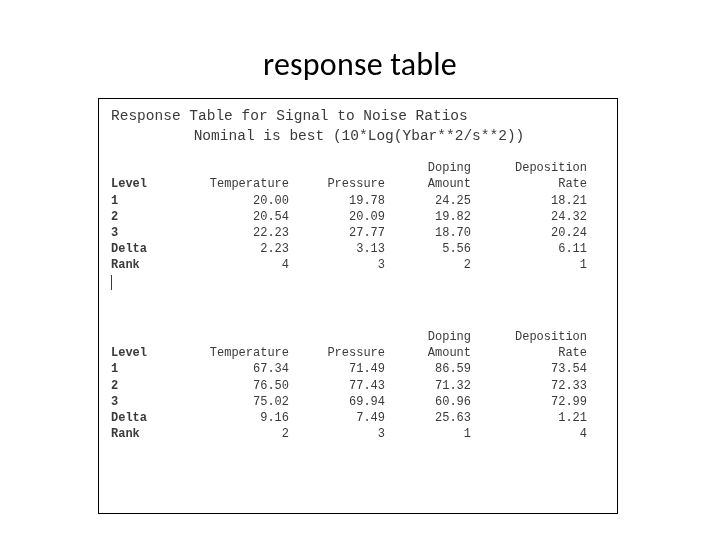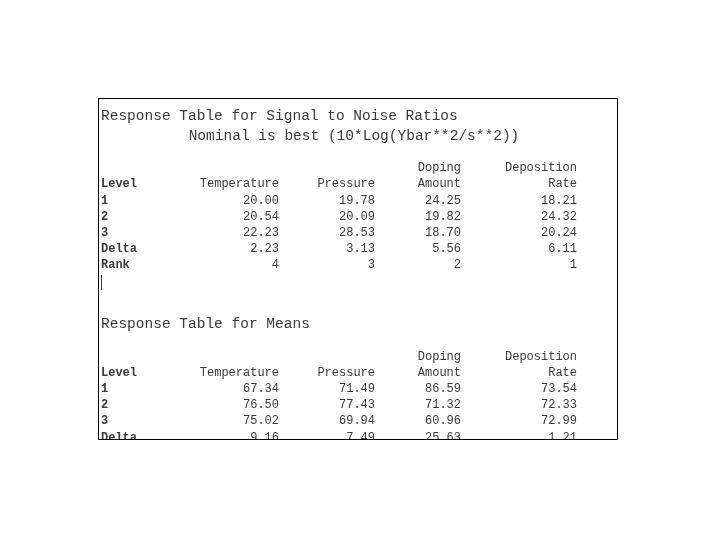--- a/index.html
+++ b/index.html
@@ -23,24 +23,24 @@
     text-align: center;
     padding-top: 10px;
     font-weight: 400;
     letter-spacing: 0.2px;
   }
   .panel {
     position: absolute;
     left: 98px;
     top: 98px;
     width: 520px;
-    height: 342px;
+    height: 416px;
     border: 1px solid #000;
     box-sizing: border-box;
-    padding: 8px 10px 6px 2px;
+    padding: 8px 10px 6px 12px;
     font-family: "Courier New", Courier, monospace;
     font-size: 14.5px;
     color: #3a3a3a;
     line-height: 1.35;
     overflow: hidden;
   }
   .tbl-title { white-space: pre; }
   .tbl-sub   { white-space: pre; margin-bottom: 14px; text-align: center; }
   table.resp {
     border-collapse: collapse;
@@ -71,20 +71,21 @@
   .gap { height: 22px; }
   .gap2 { height: 14px; }
 </style>
 </head>
 <body>
 
 <div class="slide">
 
   <div class="title">
     <br>
+    <span>response table</span>
   </div>
 
   <div class="panel">
 
     <div class="tbl-title">Response Table for Signal to Noise Ratios</div>
     <div class="tbl-sub">Nominal is best (10*Log(Ybar**2/s**2))</div>
 
     <table class="resp">
       <thead>
         <tr>
@@ -113,21 +114,21 @@
         <tr>
           <td class="lv">2</td>
           <td class="c-temp">20.54</td>
           <td class="c-pres">20.09</td>
           <td class="c-dope">19.82</td>
           <td class="c-depo">24.32</td>
         </tr>
         <tr>
           <td class="lv">3</td>
           <td class="c-temp">22.23</td>
-          <td class="c-pres">28.53</td>
+          <td class="c-pres">27.77</td>
           <td class="c-dope">18.70</td>
           <td class="c-depo">20.24</td>
         </tr>
         <tr>
           <td class="lv">Delta</td>
           <td class="c-temp">2.23</td>
           <td class="c-pres">3.13</td>
           <td class="c-dope">5.56</td>
           <td class="c-depo">6.11</td>
         </tr>
@@ -137,21 +138,20 @@
           <td class="c-pres">3</td>
           <td class="c-dope">2</td>
           <td class="c-depo">1</td>
         </tr>
       </tbody>
     </table>
     <span class="cursor"></span>
 
     <div class="gap"></div>
 
-    <div class="tbl-title">Response Table for Means</div>
     <div class="gap2"></div>
 
     <table class="resp">
       <thead>
         <tr>
           <th class="lv"></th>
           <th class="c-temp"></th>
           <th class="c-pres"></th>
           <th class="c-dope">Doping</th>
           <th class="c-depo">Deposition</th>

